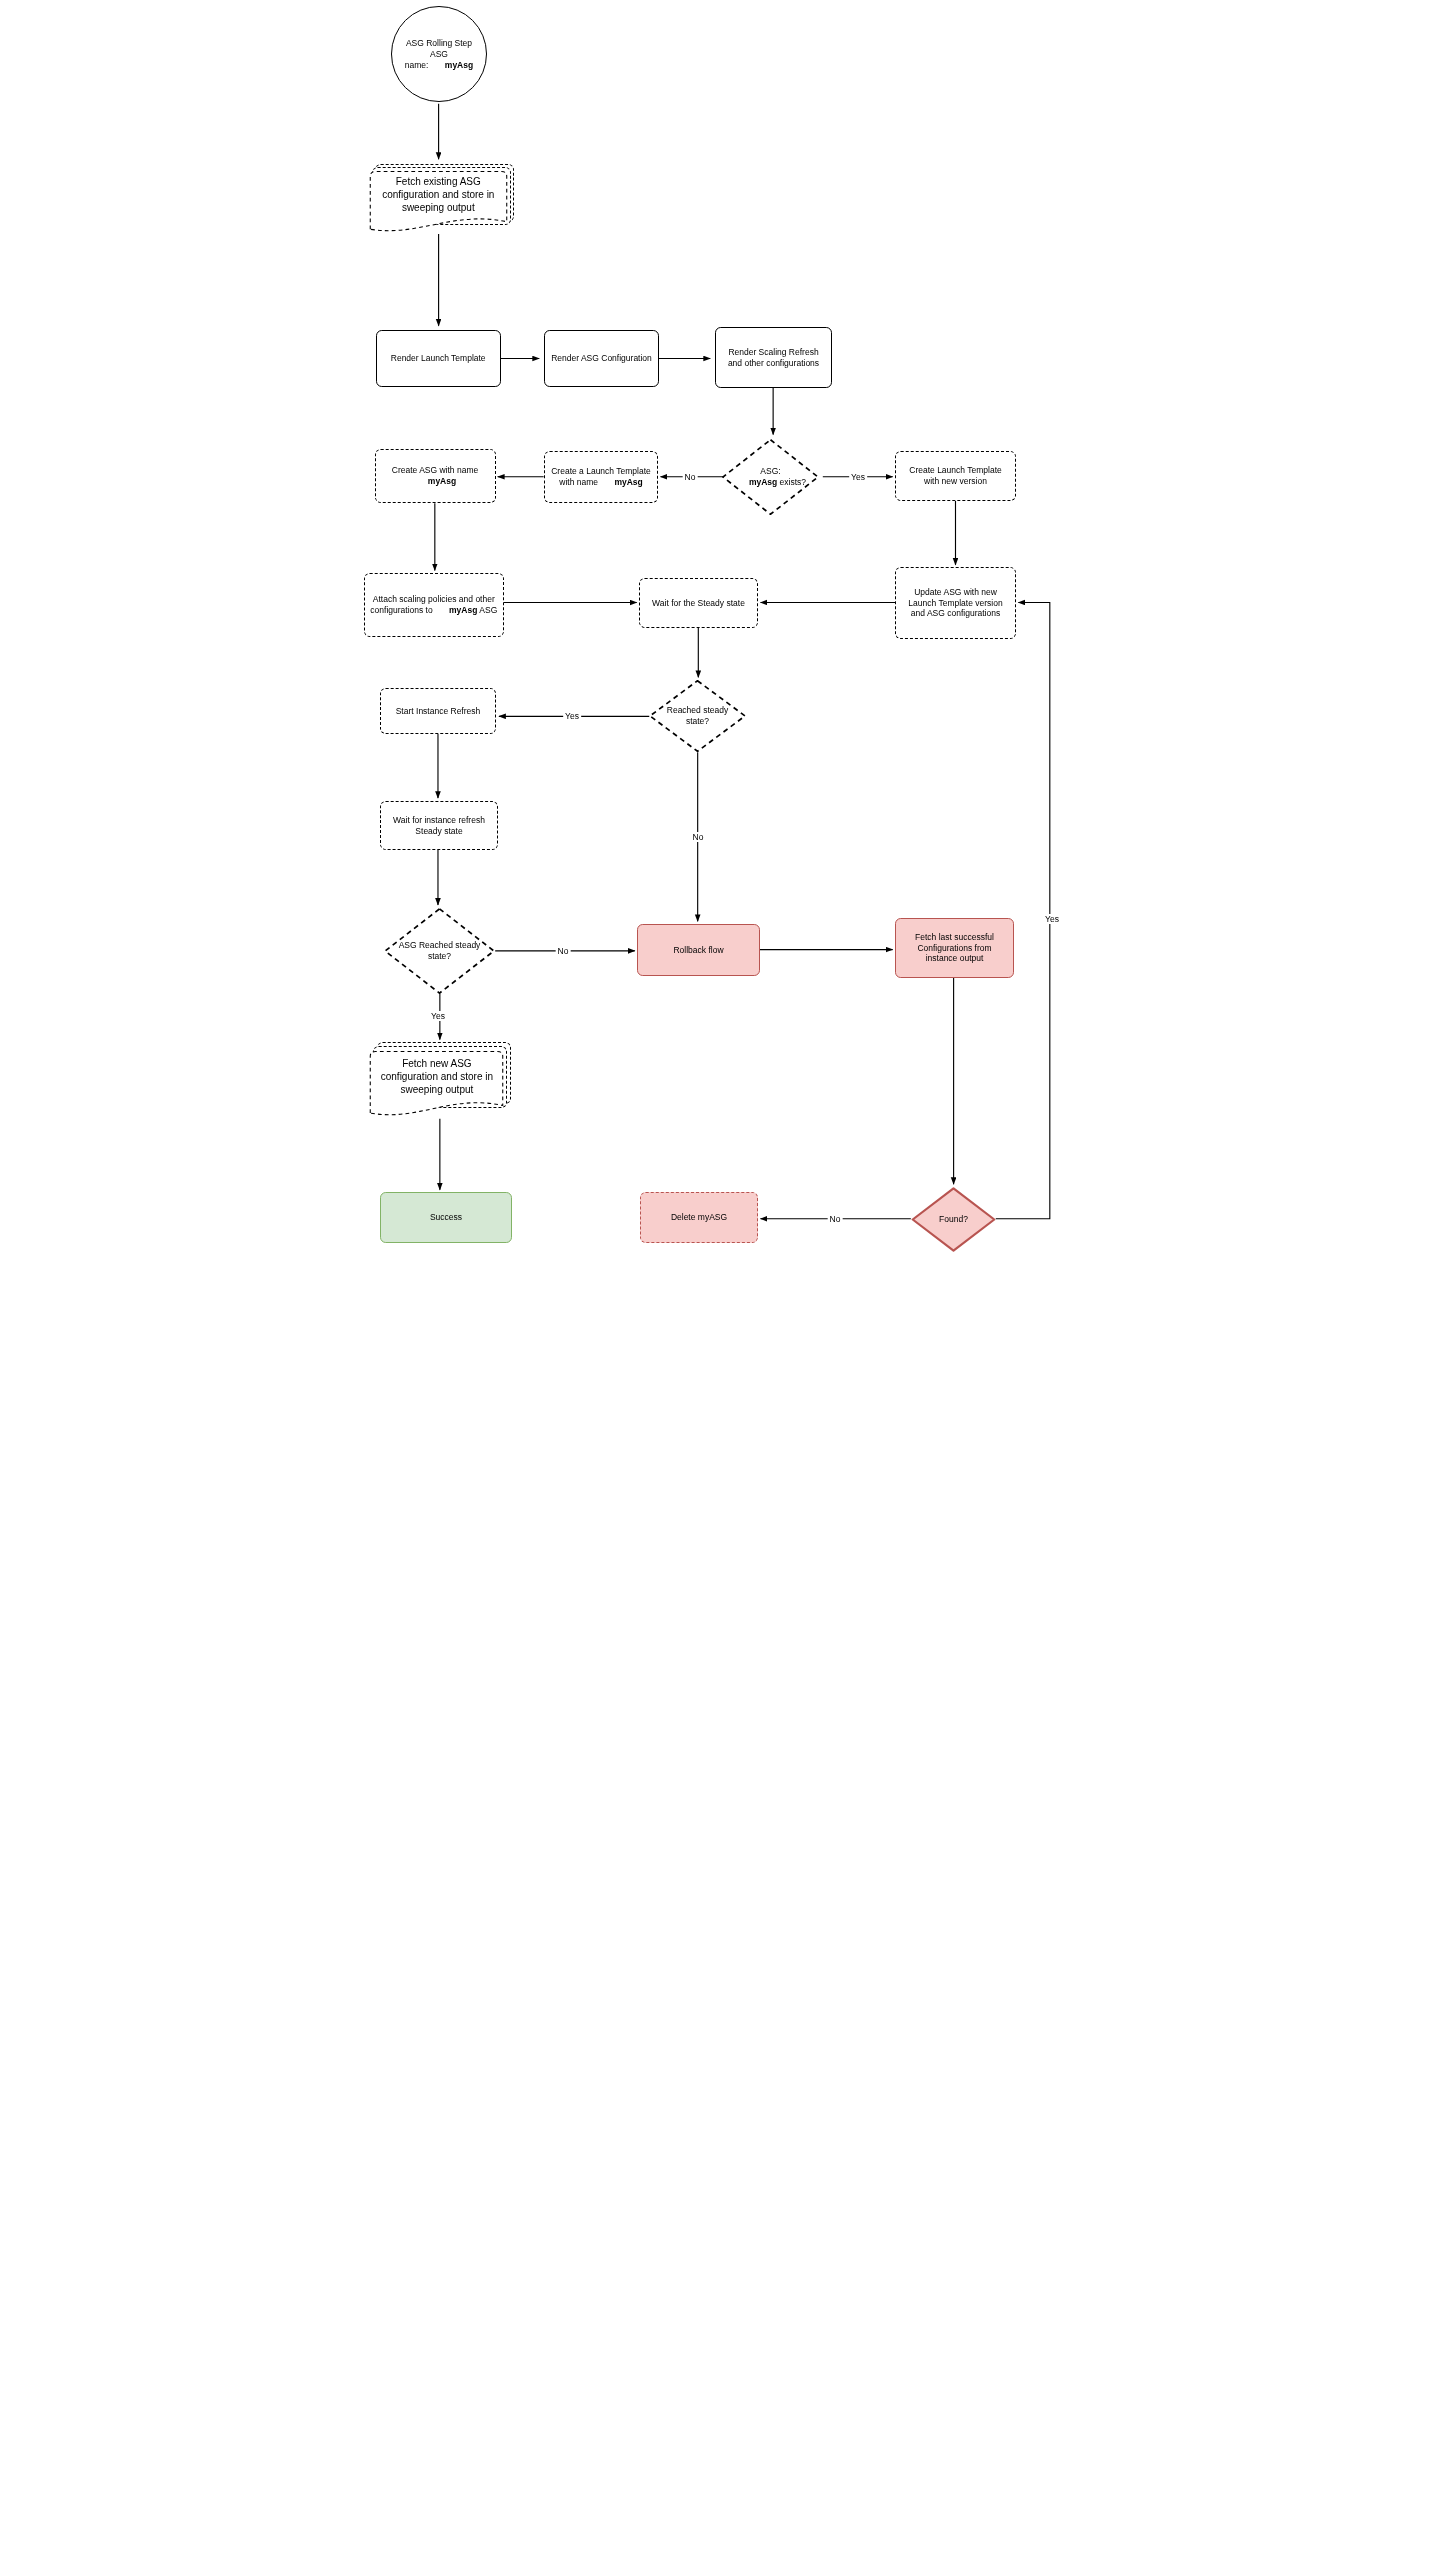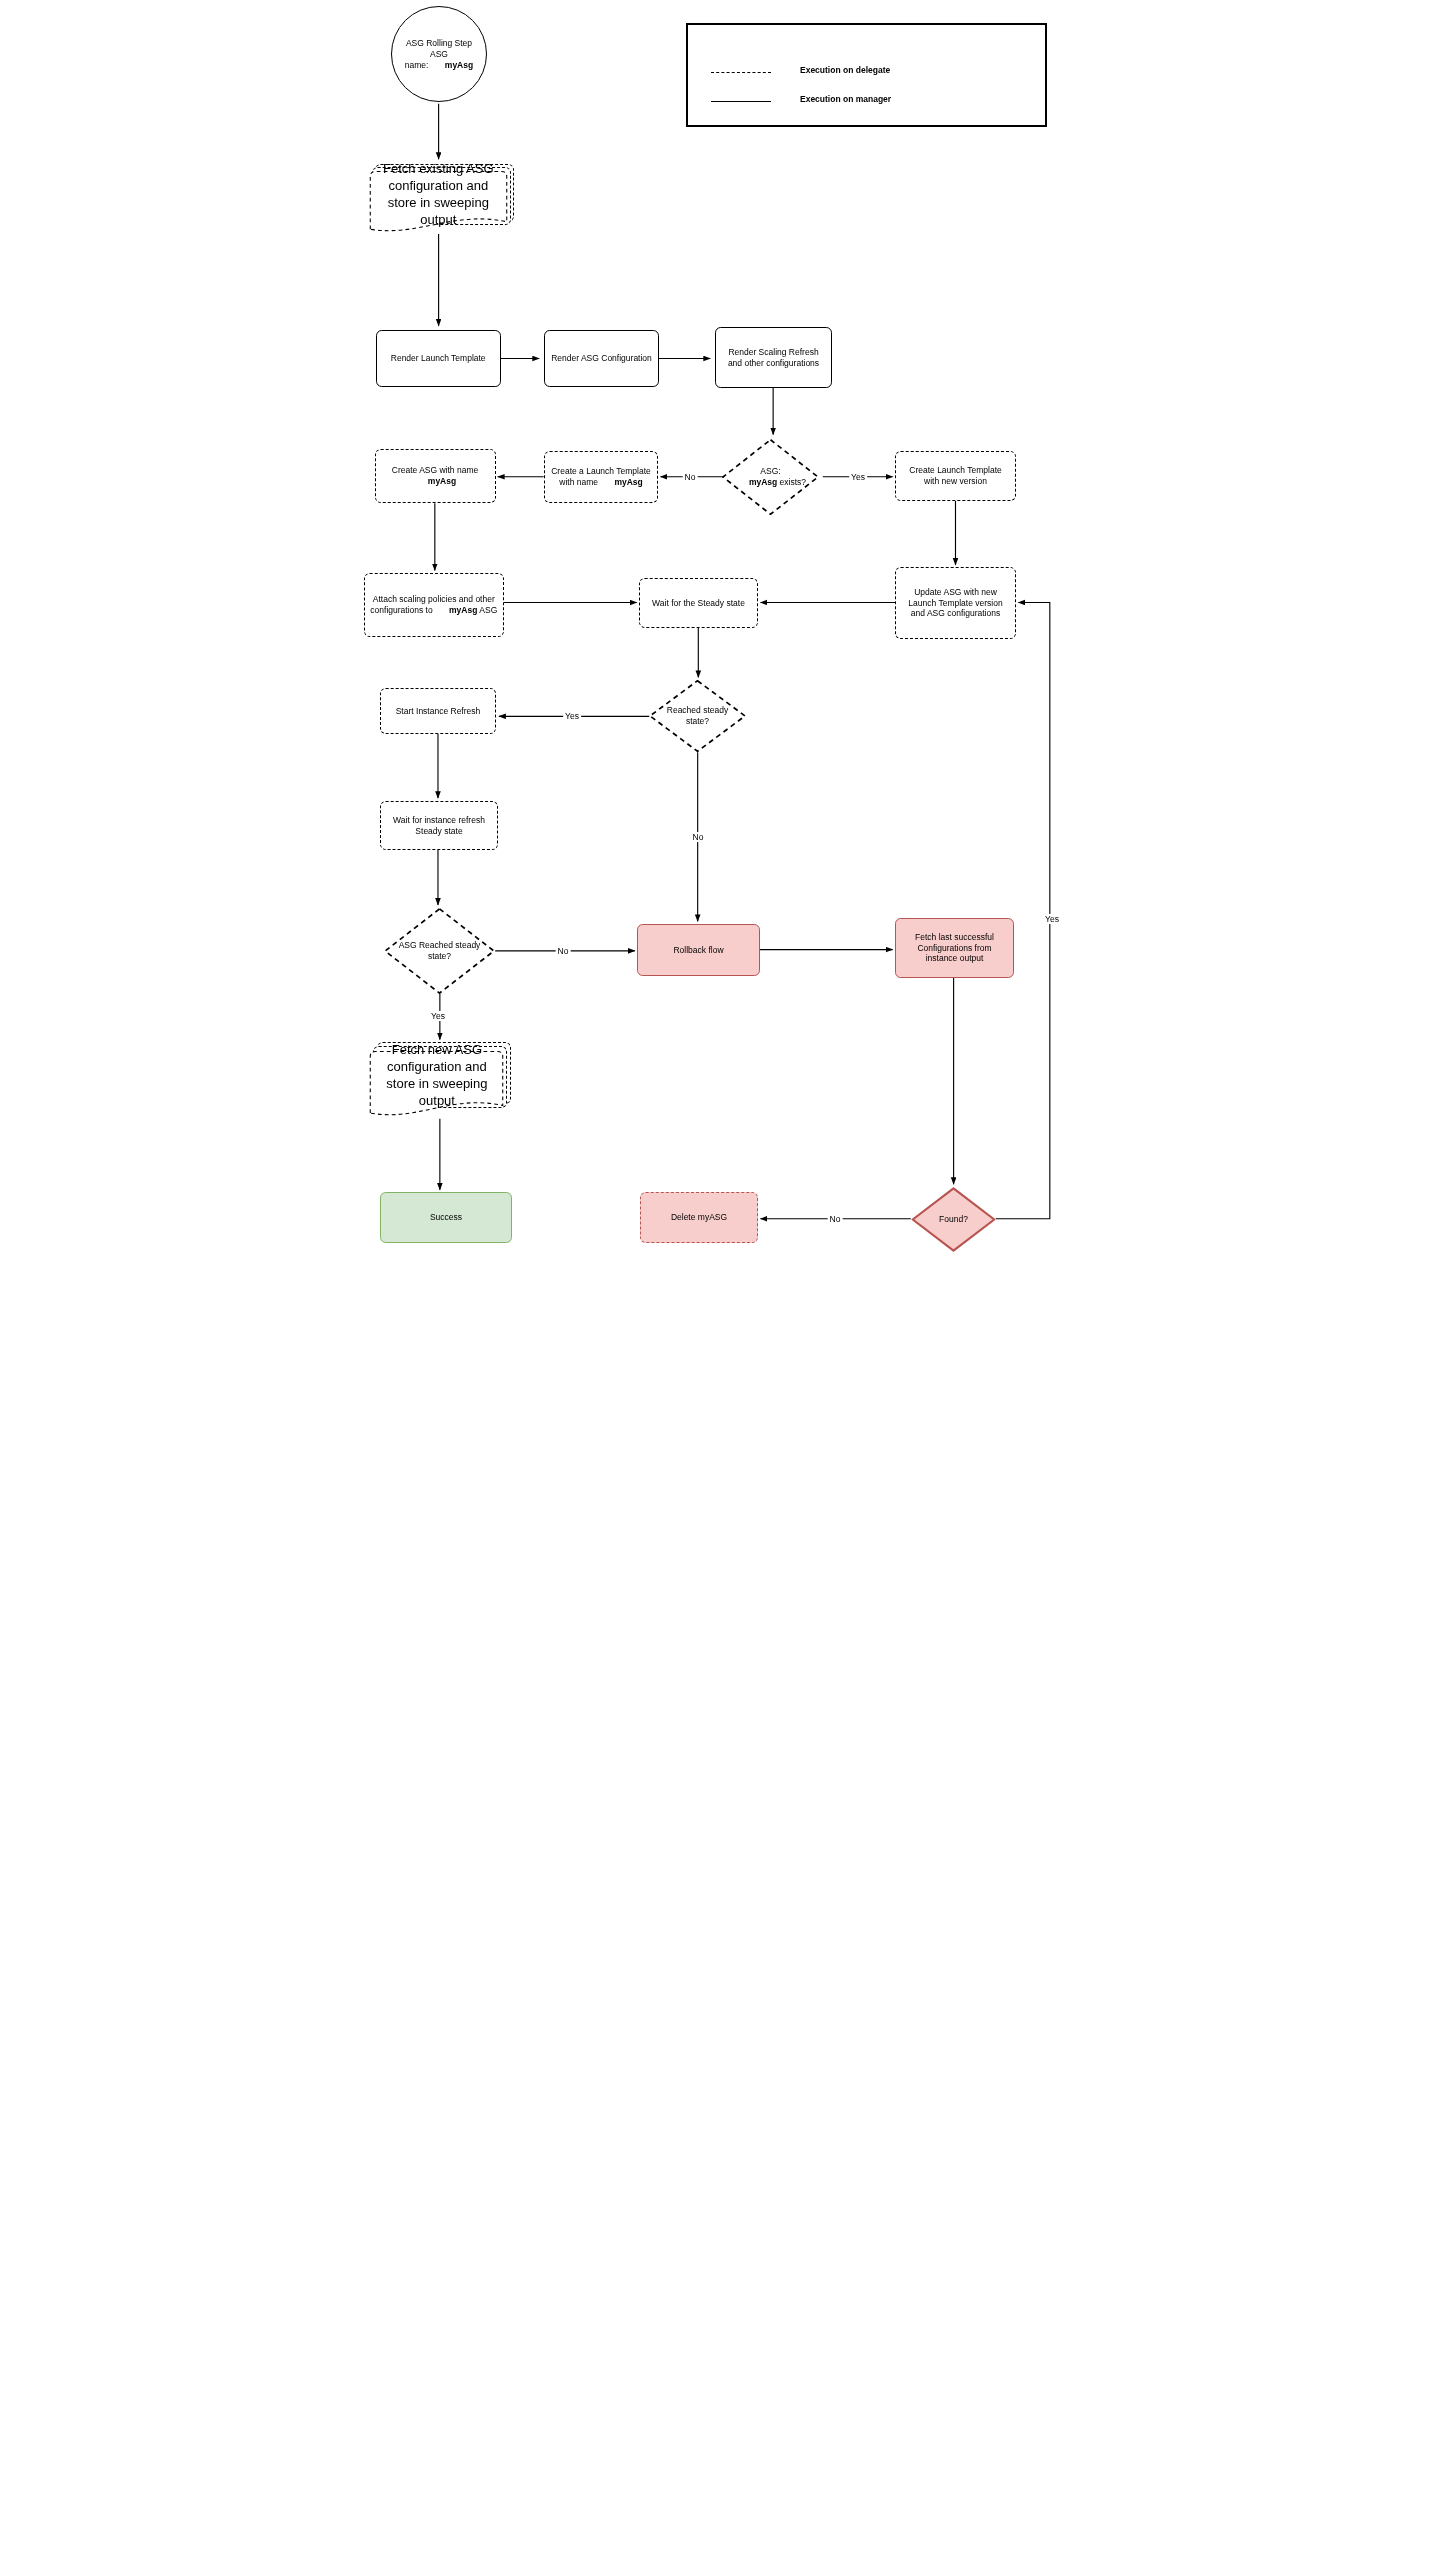--- a/index.html
+++ b/index.html
@@ -18,21 +18,21 @@
   
   .diamond{position:absolute;z-index:2;}
   .diamond svg{position:absolute;left:0;top:0;width:100%;height:100%;}
   .diamond .dlabel{position:absolute;inset:0;display:flex;align-items:center;justify-content:center;
         text-align:center;font-size:8.5px;line-height:1.28;padding:8.8px;}
   
   .multidoc{position:absolute;z-index:2;}
   .mpage{position:absolute;border:1.1px dashed #000;border-radius:5.7px;background:#fff;box-sizing:border-box;}
   .mfront{position:absolute;}
   .mtext{position:absolute;display:flex;align-items:center;justify-content:center;text-align:center;
-        font-size:13px;line-height:1.3;padding:2.5px 6.3px 11.3px 6.3px;box-sizing:border-box;}
+        font-size:10px;line-height:1.3;padding:2.5px 6.3px 11.3px 6.3px;box-sizing:border-box;}
   
   .elabel{position:absolute;z-index:3;transform:translate(-50%,-50%);background:#fff;
         padding:0 1.9px;font-size:8.5px;}
   
   #legend{position:absolute;z-index:2;border:2.5px solid #000;background:#fff;}
   .lrow{position:absolute;left:0;width:100%;height:16.4px;}
   .lsample{position:absolute;left:22.6px;top:7.5px;width:60px;height:0;}
   .lsample.dash{border-top:1.6px dashed #000;}
   .lsample.solid{border-top:1.6px solid #000;}
   .llabel{position:absolute;left:74px;top:1.3px;font-weight:700;font-size:8.5px;}
@@ -69,30 +69,20 @@
       <path d="M215,1512 H437" marker-end="url(#arw)"></path>
       <path d="M636,1510 H847" marker-end="url(#arw)"></path>
       <path d="M127,1580 V1653" marker-end="url(#arw)"></path>
       <path d="M127,1779 V1892" marker-end="url(#arw)"></path>
       <path d="M944,1555 V1883" marker-end="url(#arw)"></path>
       <path d="M876,1938 H637" marker-end="url(#arw)"></path>
       <path d="M1011,1938 H1097 V958 H1047" marker-end="url(#arw)"></path>
     </g>
   </svg>
 
-  <div id="legend" style="left:326px;top:23px;width:357px;height:100px;">
-    <div class="lrow" style="top:39px;">
-      <div class="lsample dash"></div>
-      <div class="llabel" style="left:112px;">Execution on delegate</div>
-    </div>
-    <div class="lrow" style="top:68px;">
-      <div class="lsample solid"></div>
-      <div class="llabel" style="left:112px;">Execution on manager</div>
-    </div>
-  </div>
 
   <div class="node circle" style="left:31px;top:6.3px;width:96px;height:96px;">
     <span class="blk">ASG Rolling Step</span>
     <span class="blk">ASG</span>
     <span class="blk"><span>name: </span><span class="b">myAsg</span></span>
   </div>
 
   <div class="multidoc" style="left:8.8px;top:164px;width:145px;height:70px;">
     <div class="mpage" style="left:6.3px;top:0;width:139px;height:58px;"></div>
     <div class="mpage" style="left:3.1px;top:3.1px;width:139px;height:58px;"></div>

